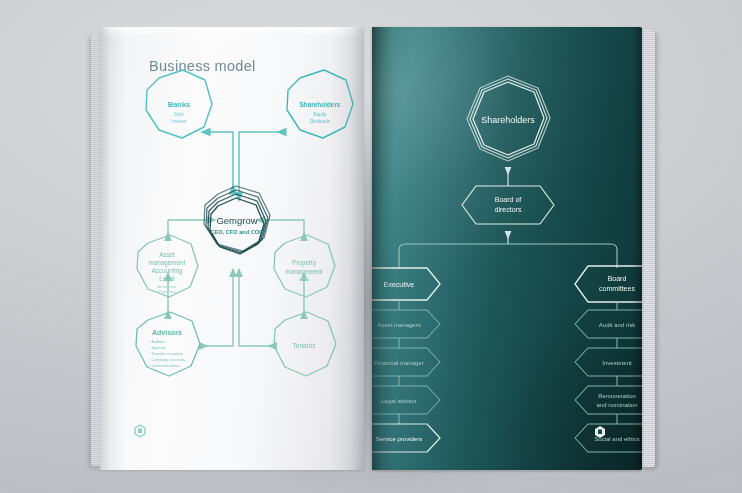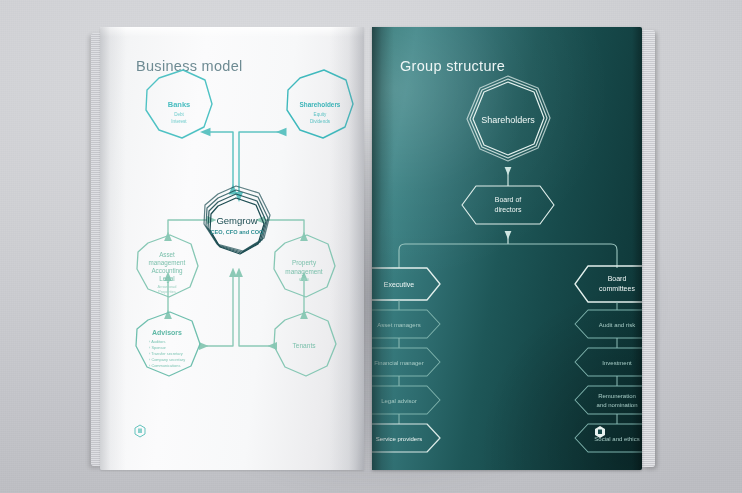--- a/index.html
+++ b/index.html
@@ -87,21 +87,21 @@
     background:repeating-linear-gradient(180deg,#dedfe3 0 1px,#c5c6cb 1px 2px);
     border-radius:3px 0 0 3px;
     box-shadow:-2px 2px 4px rgba(0,0,0,.16);
   }
 
   .page-title{
     position:absolute;font-size:14.5px;letter-spacing:.3px;
     font-family:"Liberation Sans","DejaVu Sans",sans-serif;
     font-weight:400;
   }
-  .title-left{left:36px;top:31px;color:#6e8b93;}
+  .title-left{left:49px;top:31px;color:#6e8b93;}
   .title-right{left:28px;top:31px;color:#eef6f5;}
 
   svg{display:block;}
   .svg-wrap{position:absolute;left:0;top:1px;width:100%;height:100%;}
 </style>
 </head>
 <body>
 
 <div class="scene">
   <div class="desk"></div>
@@ -204,21 +204,20 @@
         </svg>
       </div>
 
       <div class="curl"></div>
       <div class="gutter"></div>
     </div>
 
     <div class="page page-right">
       <div class="sheen"></div>
 
-      <div class="page-title title-right">Group structure</div>
 
       <div class="svg-wrap">
         <svg viewBox="0 0 270 443" width="270" height="443" aria-hidden="true">
           <defs>
             <marker id="arW" markerWidth="7" markerHeight="7" refX="6" refY="3.5" orient="auto">
               <path d="M0,3.5 L7,0.6 L7,6.4 Z" fill="#cfe6e2"></path>
             </marker>
           </defs>
 
           <g fill="none" stroke="#e6f2ef" stroke-width="1.2" stroke-linejoin="round">

